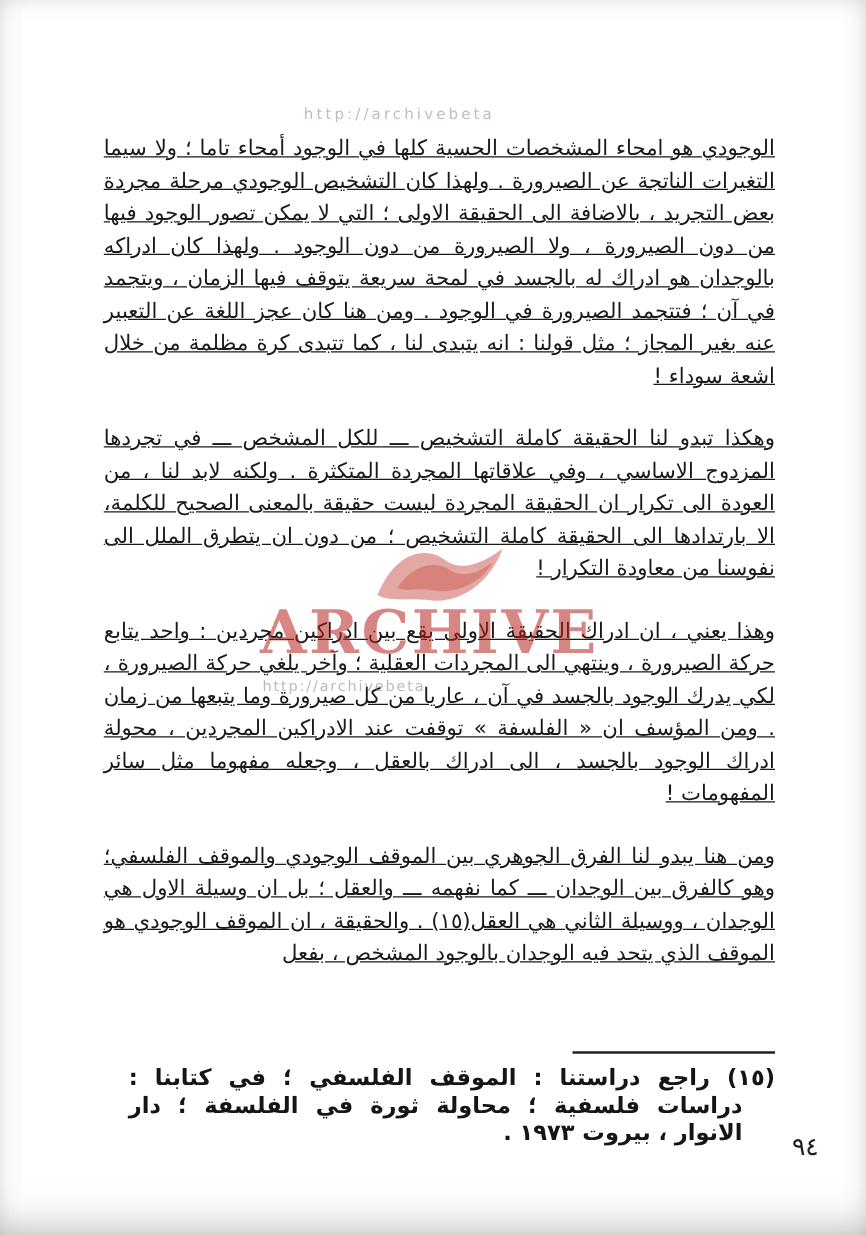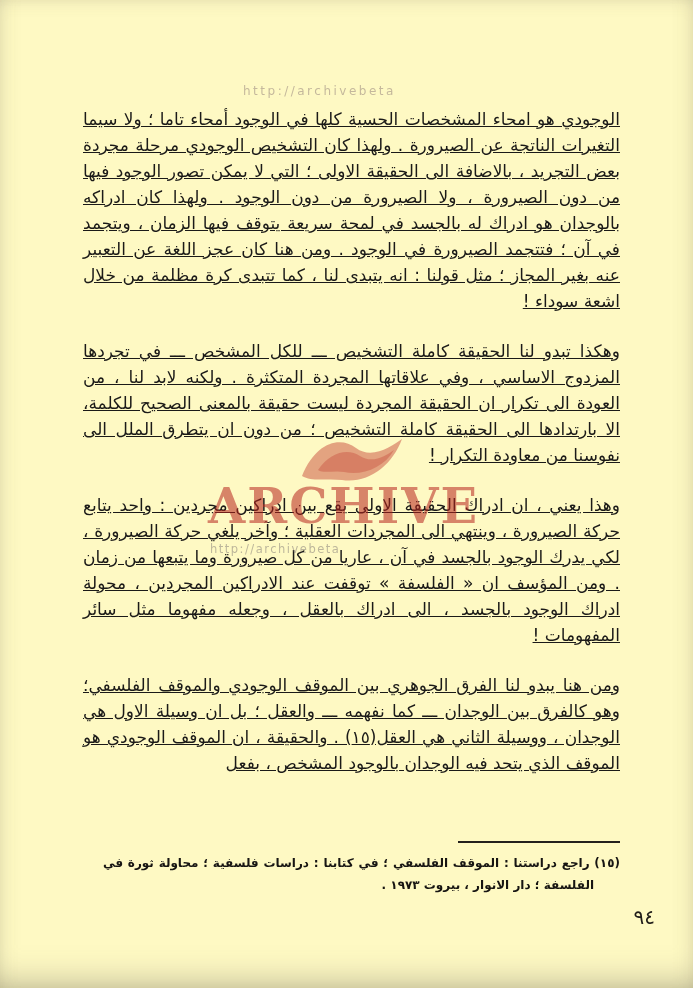--- a/index.html
+++ b/index.html
@@ -5,21 +5,21 @@
   * { margin: 0; padding: 0; box-sizing: border-box; }
   html, body { width: 693px; height: 988px; }
   body {
     font-family: "DejaVu Sans", sans-serif;
     background: #e9e6e0;
   }
   .scan {
     position: relative;
     width: 693px;
     height: 988px;
-    background: #fef9c3;
+    background: #ffffff;
     overflow: hidden;
   }
   
   .scan::after {
     content: "";
     position: absolute;
     inset: 0;
     pointer-events: none;
     box-shadow:
       inset 0 -22px 34px -20px rgba(110,104,92,0.5),
@@ -93,21 +93,21 @@
     border: none;
     border-top: 2px solid #24211d;
   }
   .footnote {
     position: absolute;
     top: 852px;
     right: 73px;
     width: 517px;
     direction: rtl;
     text-align: justify;
-    font-size: 12px;
+    font-size: 18px;
     line-height: 22px;
     font-weight: bold;
     color: #171512;
     padding-right: 26px;
     text-indent: -26px;
   }
 
   
   .page-number {
     position: absolute;

